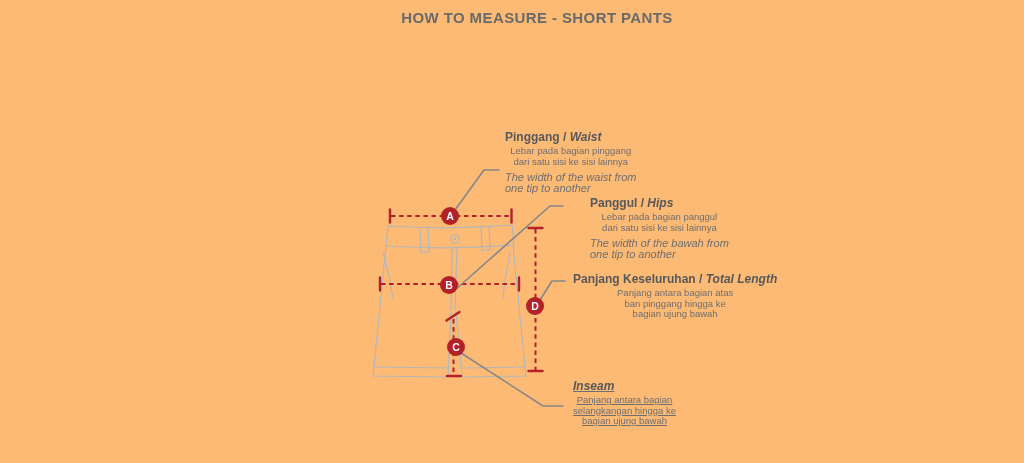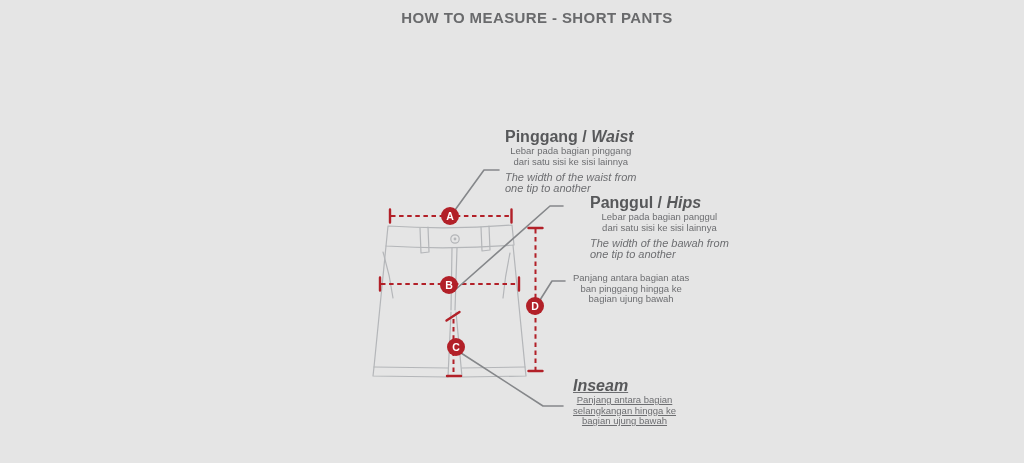--- a/index.html
+++ b/index.html
@@ -5,38 +5,38 @@
   :root{
     --red:#b22028;
     --gray_leader:#85878a;
     --gray_outline:#b4b6b9;
     --gray_title:#696a6c;
     --gray_heading:#57585a;
     --gray_body:#6d6e71;
   }
   *{margin:0;padding:0;box-sizing:border-box;}
   body{background:#ffffff;font-family:"Liberation Sans", sans-serif;}
-  .page{position:relative;width:1024px;height:463px;background:#e5e5e5;overflow:hidden;}
+  .page{position:relative;width:1024px;height:463px;background:#fdba74;overflow:hidden;}
   .title{
     position:absolute;top:9px;left:0;width:100%;text-align:center;
     transform:translateX(25px);
     font-size:15px;font-weight:bold;letter-spacing:.4px;color:var(--gray_title);
   }
   .diagram-svg{position:absolute;left:0;top:0;width:1024px;height:463px;}
   
   .garment{stroke:var(--gray_outline);stroke-width:1.2;fill:none;stroke-linejoin:round;stroke-linecap:round;}
   .ms-line{stroke:var(--red);stroke-width:2;stroke-dasharray:4.5 3.6;fill:none;}
   .ms-tick{stroke:var(--red);stroke-width:2.4;fill:none;stroke-linecap:round;}
   .leader{stroke:var(--gray_leader);stroke-width:1.6;fill:none;stroke-linejoin:round;stroke-linecap:round;}
   .marker-circle{fill:var(--red);stroke:none;}
   .marker-letter{fill:#ffffff;font-family:"Liberation Sans",sans-serif;font-size:10.5px;font-weight:bold;text-anchor:middle;}
   
   .section{position:absolute;color:var(--gray_body);}
   .section h3{
-    font-size:16px;line-height:12px;font-weight:bold;color:var(--gray_heading);
+    font-size:12px;line-height:12px;font-weight:bold;color:var(--gray_heading);
     margin-bottom:3px;white-space:nowrap;
   }
   .section h3 em{font-style:italic;}
   .section .body-id{font-size:9.5px;line-height:10.5px;white-space:pre-line;margin-bottom:5px;text-align:center;}
   .section .body-en{font-size:11px;line-height:10.5px;white-space:pre-line;font-style:italic;}
   .sec-a{left:505px;top:131px;}
   .sec-b{left:590px;top:197px;}
   .sec-d{left:573px;top:273px;}
   .sec-c{left:573px;top:380px;text-decoration:underline;}
 </style>
@@ -124,20 +124,21 @@
 
   <div class="section sec-b">
     <h3><span>Panggul</span><span> / </span><em>Hips</em></h3>
     <div class="body-id">Lebar pada bagian panggul
 dari satu sisi ke sisi lainnya</div>
     <div class="body-en">The width of the bawah from
 one tip to another</div>
   </div>
 
   <div class="section sec-d">
+    <h3><span>Panjang Keseluruhan</span><span> / </span><em>Total Length</em></h3>
     <div class="body-id">Panjang antara bagian atas
 ban pinggang hingga ke
 bagian ujung bawah</div>
   </div>
 
   <div class="section sec-c">
     <h3><span></span><span></span><em>Inseam</em></h3>
     <div class="body-id">Panjang antara bagian
 selangkangan hingga ke
 bagian ujung bawah</div>

